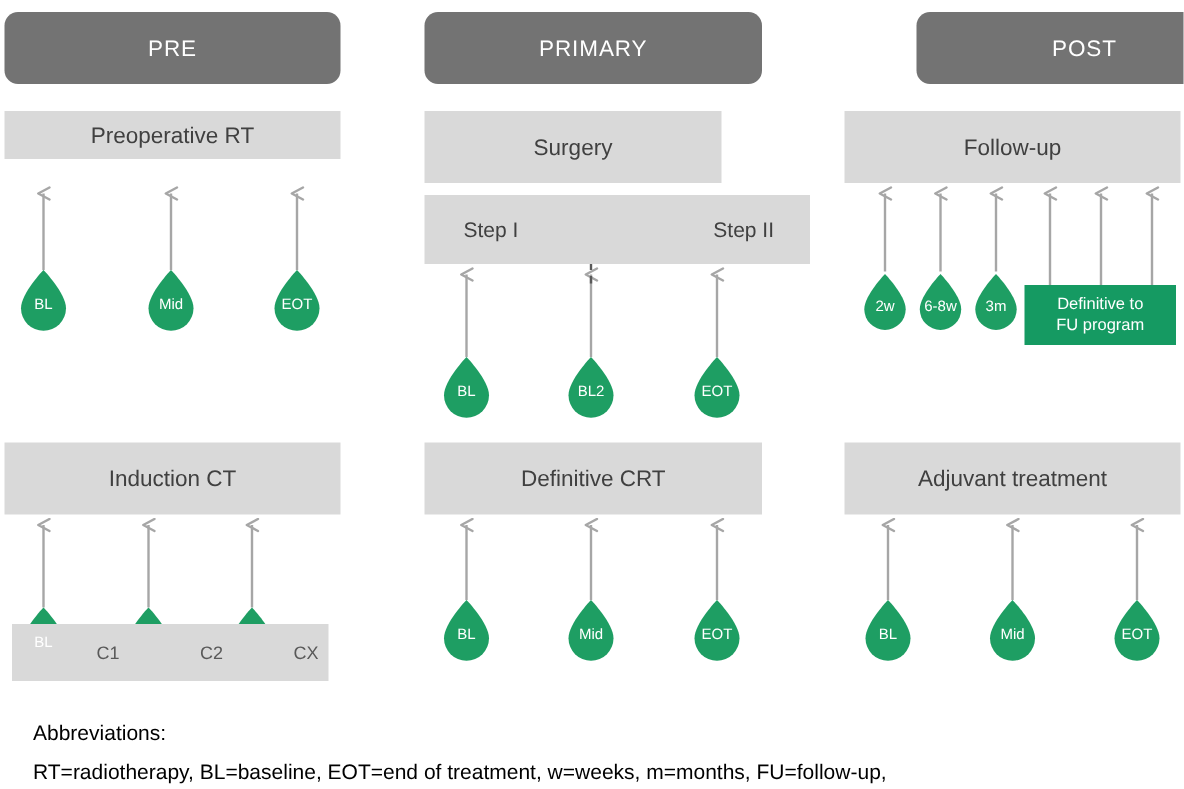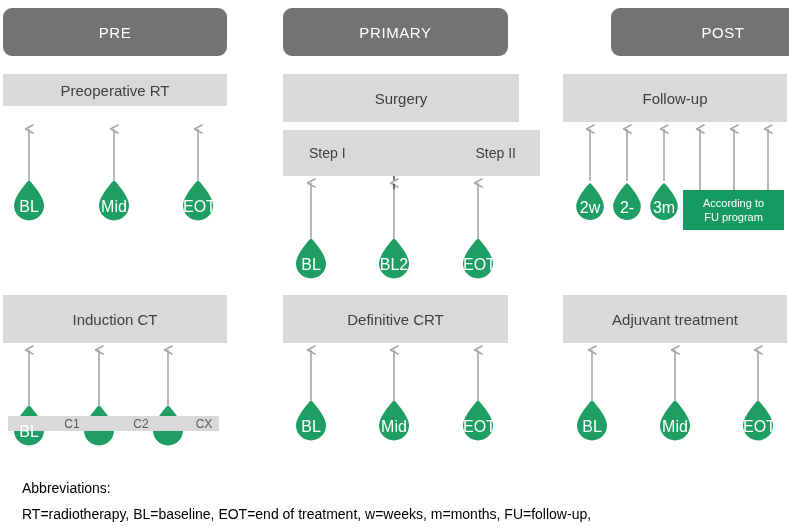--- a/index.html
+++ b/index.html
@@ -45,21 +45,21 @@
   .cycle-bar{position:absolute;background:#d9d9d9;}
   .cycle-label{
     position:absolute;top:50%;transform:translate(-50%,-50%);
     font-size:12px;color:#595959;
   }
   .droplet-text{
     position:absolute;
     left:0;width:100%;
     text-align:center;
     color:#ffffff;
-    font-size:16px;
+    font-size:10px;
     pointer-events:none;
   }
 
   
   .fu-box{
     position:absolute;
     background:#159A62;
     color:#ffffff;
     font-size:11px;
     line-height:14px;
@@ -164,54 +164,54 @@
     <use href="#drop-shape" x="0" y="0" transform="translate(675,421)"></use>
     <use href="#drop-shape" x="0" y="0" transform="translate(758,421)"></use>
   </svg>
 
   <div class="phase-header" style="left:3px;top:8px;width:224px;">PRE</div>
   <div class="phase-header" style="left:283px;top:8px;width:225px;">PRIMARY</div>
   <div class="phase-header" style="left:563px;top:8px;width:224px;margin-left:48px;">POST</div>
 
   <div class="treat-box" style="left:3px;top:74px;width:224px;height:32px;">Preoperative RT</div>
 
-  <div class="treat-box" style="left:283px;top:74px;width:236px;height:48px;">Surgery</div>
+  <div class="treat-box" style="left:283px;top:74px;width:198px;height:48px;">Surgery</div>
 
   <div class="step-box" style="left:283px;top:130px;width:225px;height:46px;padding-left:32px;">
     <span class="step-label" style="left:26px;">Step I</span>
     <span class="step-label" style="right:24px;">Step II</span>
   </div>
 
   <div class="treat-box" style="left:563px;top:74px;width:224px;height:48px;">Follow-up</div>
 
   <div class="treat-box" style="left:3px;top:295px;width:224px;height:48px;">Induction CT</div>
   <div class="treat-box" style="left:283px;top:295px;width:225px;height:48px;">Definitive CRT</div>
   <div class="treat-box" style="left:563px;top:295px;width:224px;height:48px;">Adjuvant treatment</div>
 
-  <div class="cycle-bar" style="left:8px;top:416px;width:211px;height:15px;">
+  <div class="cycle-bar" style="left:8px;top:416px;width:211px;height:38px;">
     <span class="cycle-label" style="left:64px;">C1</span>
     <span class="cycle-label" style="left:133px;">C2</span>
     <span class="cycle-label" style="left:196px;">CX</span>
   </div>
 
   <div class="fu-box" style="left:683px;top:190px;width:101px;height:40px;">
-    <span>According to</span>
+    <span>Definitive to</span>
     <span>FU program</span>
   </div>
 
   <div class="droplet-text" style="left:14px;top:198px;width:30px;">BL</div>
   <div class="droplet-text" style="left:99px;top:198px;width:30px;">Mid</div>
   <div class="droplet-text" style="left:183px;top:198px;width:30px;">EOT</div>
 
   <div class="droplet-text" style="left:296px;top:256px;width:30px;">BL</div>
   <div class="droplet-text" style="left:379px;top:256px;width:30px;">BL2</div>
   <div class="droplet-text" style="left:463px;top:256px;width:30px;">EOT</div>
 
   <div class="droplet-text" style="left:575px;top:199px;width:30px;">2w</div>
-  <div class="droplet-text" style="left:610px;top:199px;width:34px;">2-8w</div>
+  <div class="droplet-text" style="left:610px;top:199px;width:34px;">6-8w</div>
   <div class="droplet-text" style="left:649px;top:199px;width:30px;">3m</div>
 
   <div class="droplet-text" style="left:14px;top:423px;width:30px;">BL</div>
   <div class="droplet-text" style="left:84px;top:423px;width:30px;"></div>
   <div class="droplet-text" style="left:153px;top:423px;width:30px;"></div>
 
   <div class="droplet-text" style="left:296px;top:418px;width:30px;">BL</div>
   <div class="droplet-text" style="left:379px;top:418px;width:30px;">Mid</div>
   <div class="droplet-text" style="left:463px;top:418px;width:30px;">EOT</div>
 

